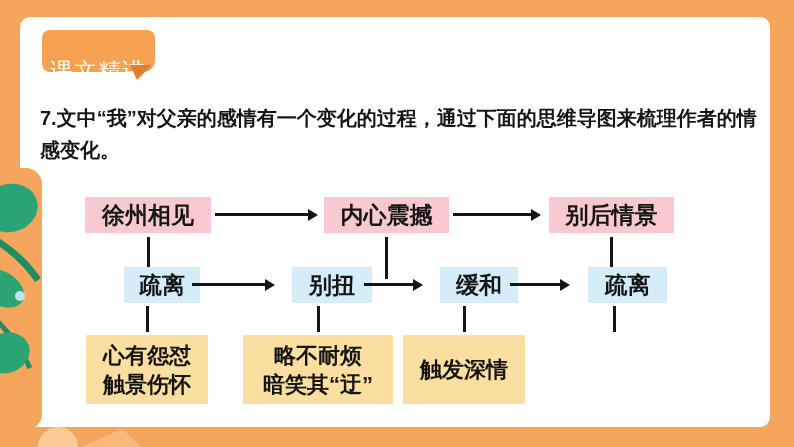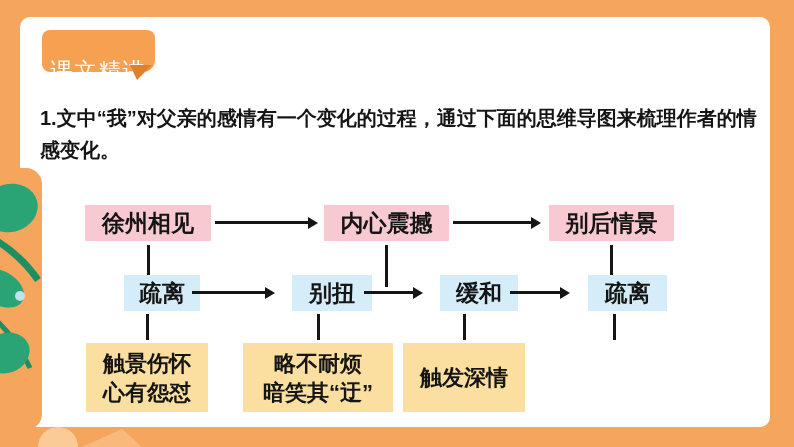--- a/index.html
+++ b/index.html
@@ -25,21 +25,21 @@
   }
   .fold{
     position:absolute;right:3px;bottom:-8px;width:22px;height:15px;
     background:var(--fold,#DE812F);
     clip-path:polygon(0 0,100% 0,32% 100%);
   }
   .title{
     position:absolute;left:40px;top:102px;width:724px;
     font-size:20px;font-weight:bold;line-height:1.6;
   }
-  .flow{position:absolute;left:0;top:8px;width:794px;height:316px;}
+  .flow{position:absolute;left:0;top:0;width:794px;height:316px;}
   .box{
     position:absolute;display:flex;align-items:center;justify-content:center;
     font-weight:bold;text-align:center;
   }
   .pink{background:var(--pink,#F8C9D0);top:197px;height:36px;font-size:23px;}
   .blue{background:var(--blue,#D5EDF8);top:267px;height:36px;font-size:23px;margin-left:14px;}
   .yellow{
     background:var(--yellow,#FBDFA0);top:335px;height:69px;font-size:22px;
     flex-direction:column;line-height:29px;
   }
@@ -73,21 +73,21 @@
   <svg class="petals" width="150" height="20" viewBox="0 0 150 20">
     <circle cx="34" cy="20" r="20" fill="var(--petal,#FBCB97)"></circle>
     <path d="M58 20 L98 2 L118 20 Z" fill="var(--petal,#FBCB97)" opacity="0.55"></path>
   </svg>
 
   <div class="badge">
     <span class="badge-text">课文精讲</span>
     <div class="fold"></div>
   </div>
 
-  <div class="title">1.文中“我”对父亲的感情有一个变化的过程，通过下面的思维导图来梳理作者的情感变化。</div>
+  <div class="title">7.文中“我”对父亲的感情有一个变化的过程，通过下面的思维导图来梳理作者的情感变化。</div>
 
   <div class="flow">
 
     <div class="box pink" style="left:85px;width:126px">徐州相见</div>
     <div class="box pink" style="left:324px;width:125px">内心震撼</div>
     <div class="box pink" style="left:549px;width:125px">别后情景</div>
 
     <div class="harrow r1" style="left:215px;width:94px"></div>
     <div class="harrow r1" style="left:453px;width:79px"></div>
 
@@ -103,22 +103,22 @@
     <div class="harrow r2" style="left:192px;width:74px"></div>
     <div class="harrow r2" style="left:364px;width:50px"></div>
     <div class="harrow r2" style="left:510px;width:51px"></div>
 
     <div class="vline" style="left:146px;top:306px;height:26px"></div>
     <div class="vline" style="left:316.5px;top:306px;height:26px"></div>
     <div class="vline" style="left:462.5px;top:306px;height:26px"></div>
     <div class="vline" style="left:612.5px;top:306px;height:26px"></div>
 
     <div class="box yellow" style="left:86px;width:122px">
+      <span>心有怨怼</span>
       <span>触景伤怀</span>
-      <span>心有怨怼</span>
     </div>
     <div class="box yellow" style="left:243px;width:150px">
       <span>略不耐烦</span>
       <span>暗笑其“迂”</span>
     </div>
     <div class="box yellow" style="left:403px;width:122px">
       <span>触发深情</span>
     </div>
 
   </div>

